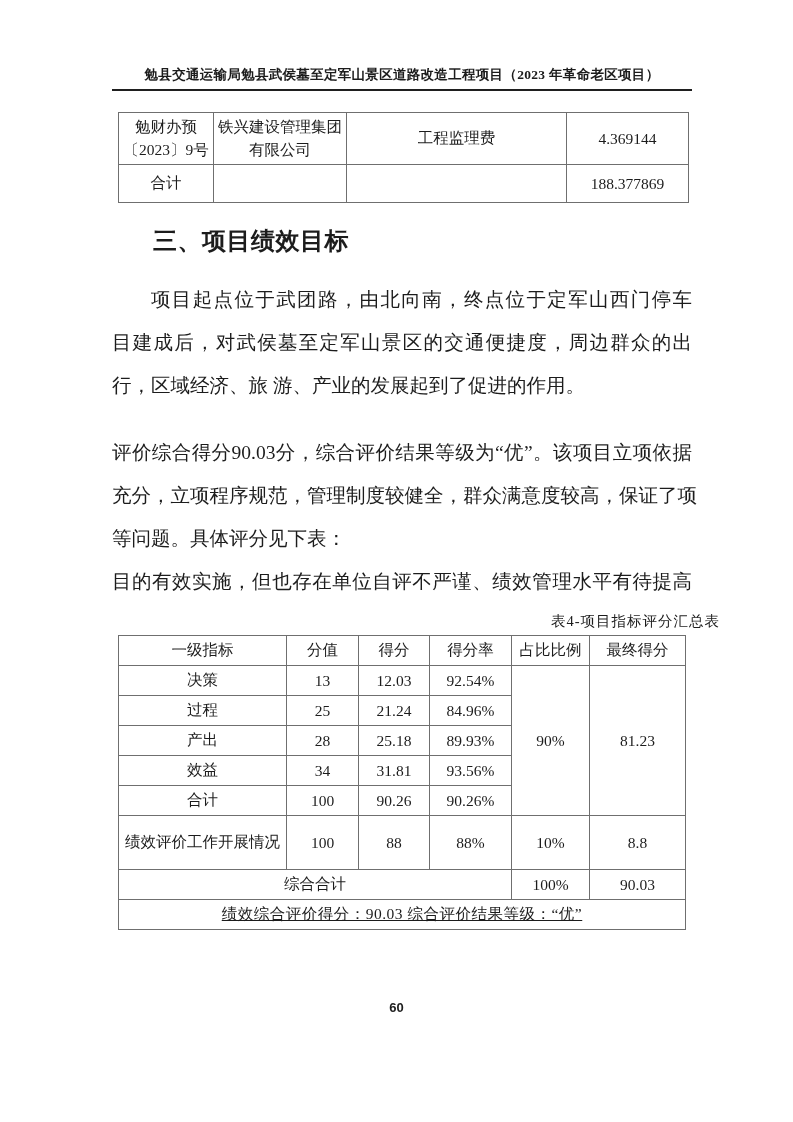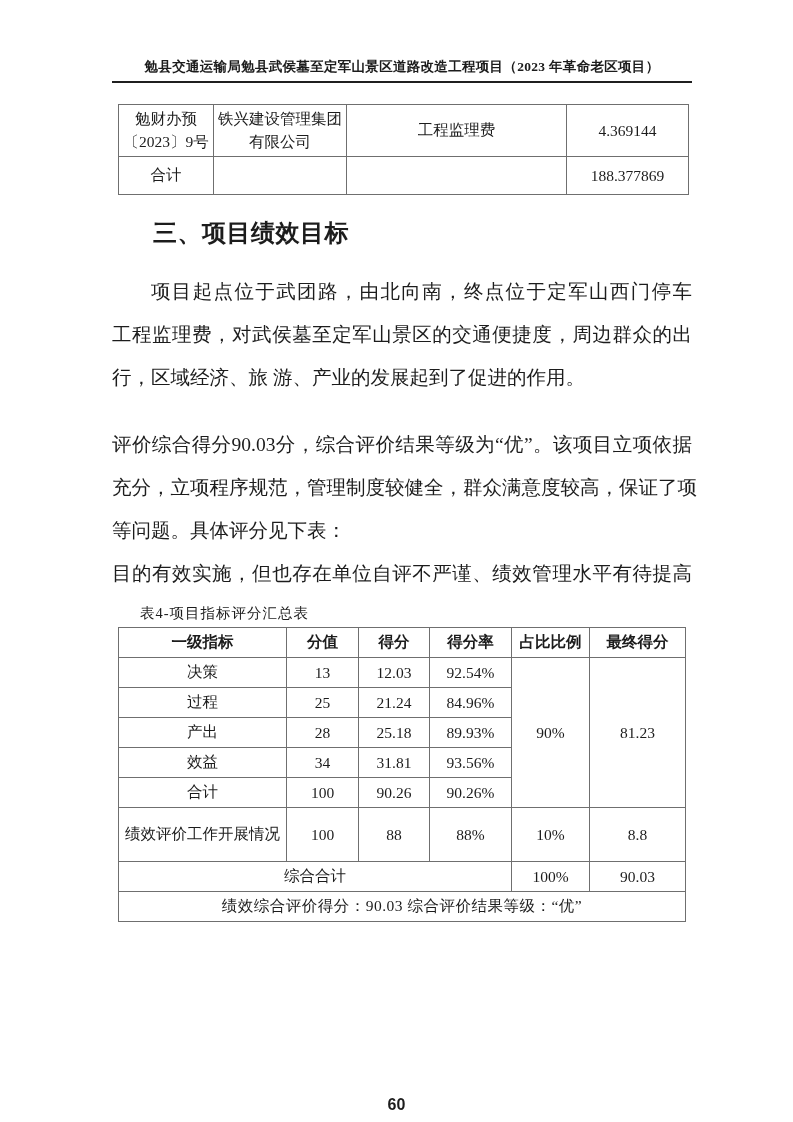--- a/index.html
+++ b/index.html
@@ -6,21 +6,21 @@
   html, body { background: #ffffff; }
   body {
     width: 793px; height: 1122px;
     position: relative;
     font-family: "Liberation Serif", serif;
     color: #1c1c1c;
     overflow: hidden;
   }
   .content {
     position: absolute;
-    left: 112px; top: 8px;
+    left: 112px; top: 16px;
     width: 580px;
   }
   
   .doc-header {
     margin-top: 50px;
     text-align: center;
     font-size: 13.5px;
     letter-spacing: 0.3px;
     font-weight: bold;
     padding-bottom: 5px;
@@ -56,40 +56,40 @@
     height: 43px;
     text-align: justify;
     text-align-last: justify;
     white-space: nowrap;
   }
   .para-line.first { text-indent: 2em; }
   .para-line.last { text-align-last: left; }
   
   .tbl-caption {
     margin-top: 9px;
-    text-align: left;
+    text-align: right;
     font-size: 14.5px;
     transform: translateX(28px);
     letter-spacing: 1px;
   }
   .score-table { width: 567px; margin: 4px 0 0 6px; }
   .score-table td { height: 30px; }
   .score-table .hdr td {
-    font-weight: bold;
+    font-weight: normal;
     font-family: "Liberation Sans", sans-serif;
     font-size: 15.5px;
   }
-  .summary-cell { letter-spacing: 0.5px; }
+  .summary-cell { letter-spacing: 0.5px; text-decoration: underline; }
   
   .page-number {
     position: absolute;
-    left: 0; top: 1096px;
+    left: 0; top: 1000px;
     width: 793px;
     text-align: center;
-    font-size: 16px;
+    font-size: 13px;
     font-weight: bold;
     font-family: "Liberation Sans", sans-serif;
   }
 </style>
 </head>
 <body>
 
 <div class="content">
 
   <div class="doc-header">勉县交通运输局勉县武侯墓至定军山景区道路改造工程项目（2023 年革命老区项目）</div>
@@ -116,21 +116,21 @@
       <td></td>
       <td>188.377869</td>
     </tr>
   </tbody>
     </table>
 
   <div class="sec-heading">三、项目绩效目标</div>
 
   <div class="para">
     <div class="para-line first">项目起点位于武团路，由北向南，终点位于定军山西门停车</div>
-    <div class="para-line">工程监理费，对武侯墓至定军山景区的交通便捷度，周边群众的出</div>
+    <div class="para-line">目建成后，对武侯墓至定军山景区的交通便捷度，周边群众的出</div>
     <div class="para-line last">行，区域经济、旅 游、产业的发展起到了促进的作用。</div>
   </div>
 
 
   <div class="para" style="margin-top:24px">
     <div class="para-line">评价综合得分90.03分，综合评价结果等级为“优”。该项目立项依据</div>
     <div class="para-line">充分，立项程序规范，管理制度较健全，群众满意度较高，保证了项</div>
     <div class="para-line last">等问题。具体评分见下表：</div>
     <div class="para-line">目的有效实施，但也存在单位自评不严谨、绩效管理水平有待提高</div>
   </div>

